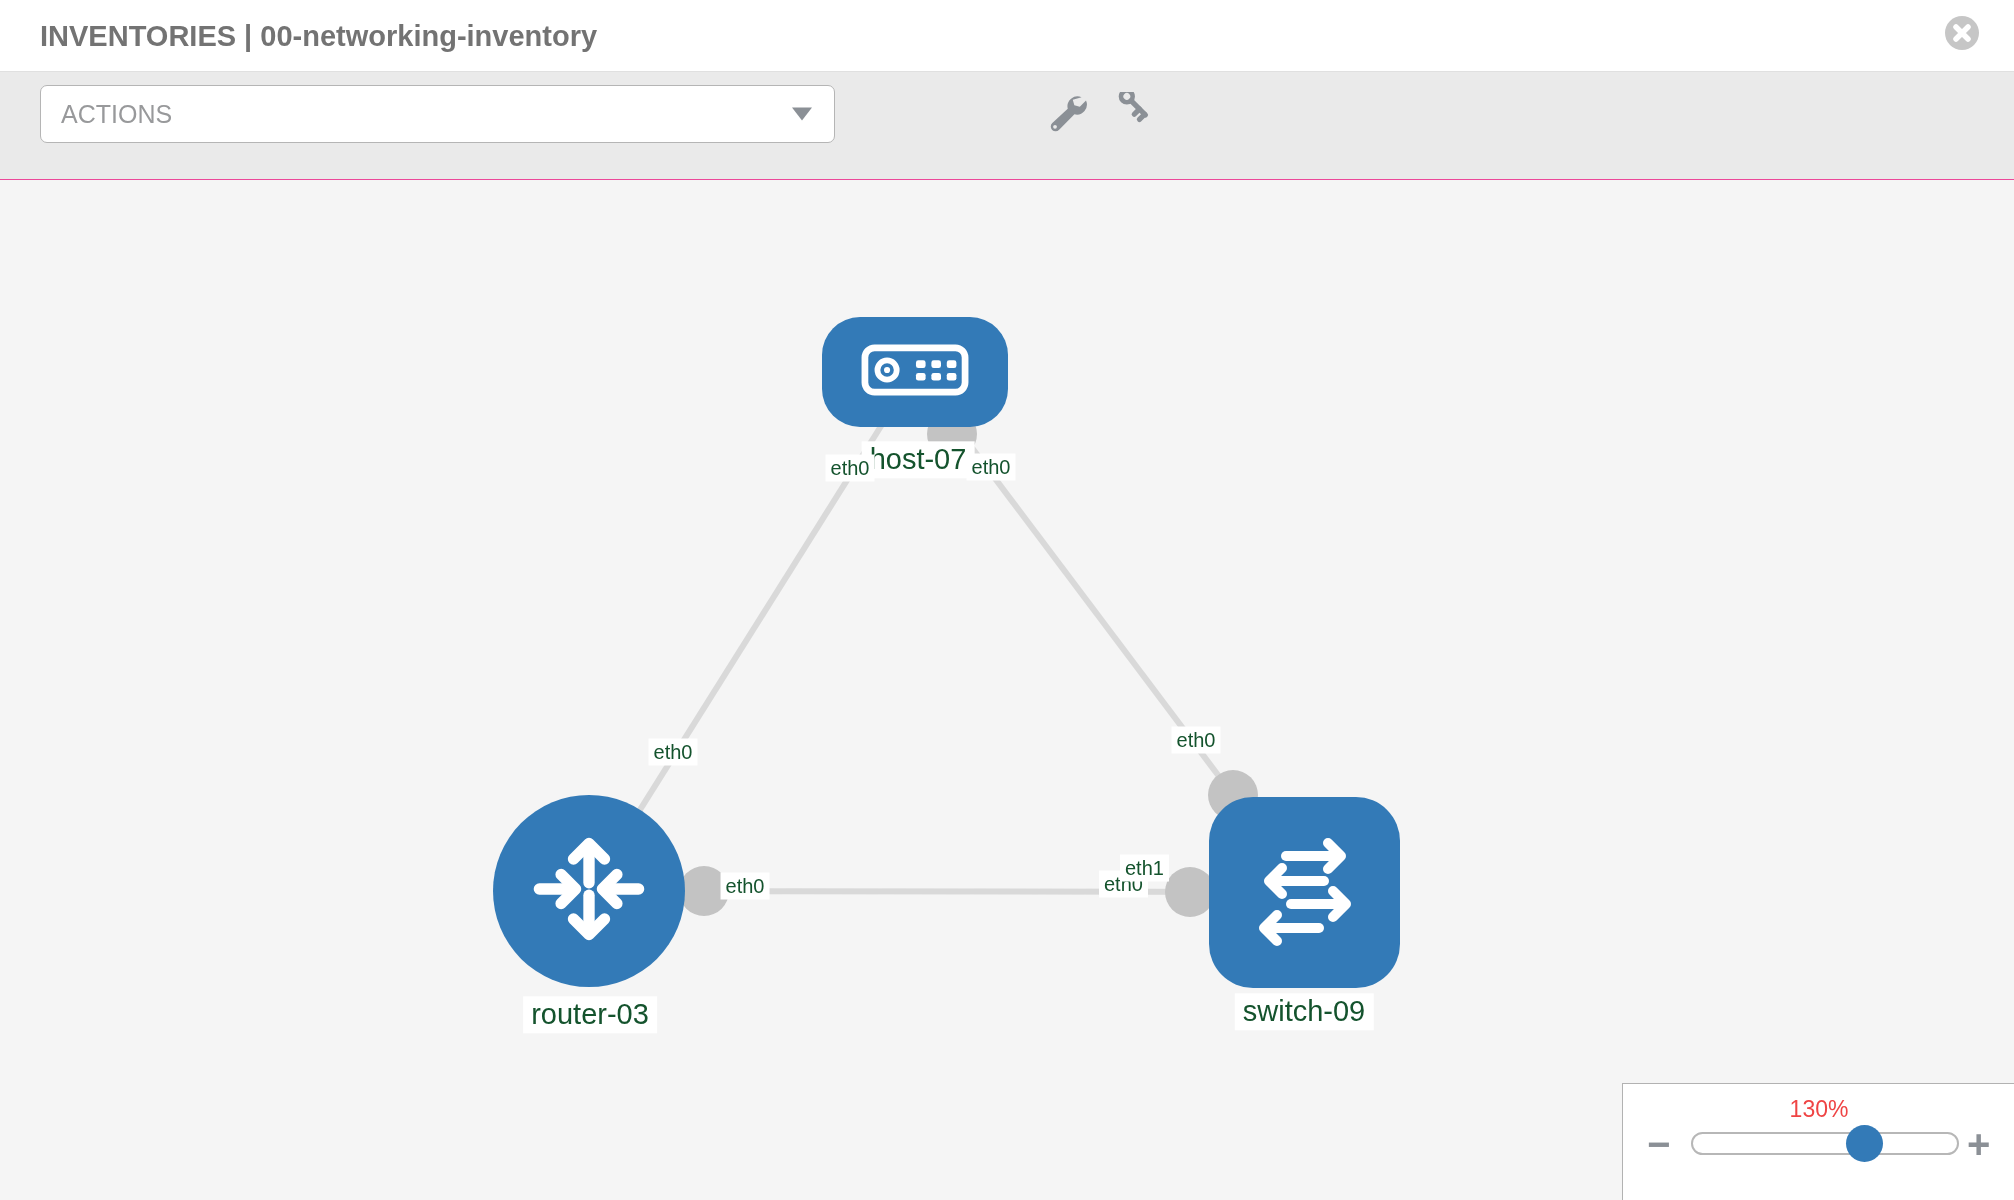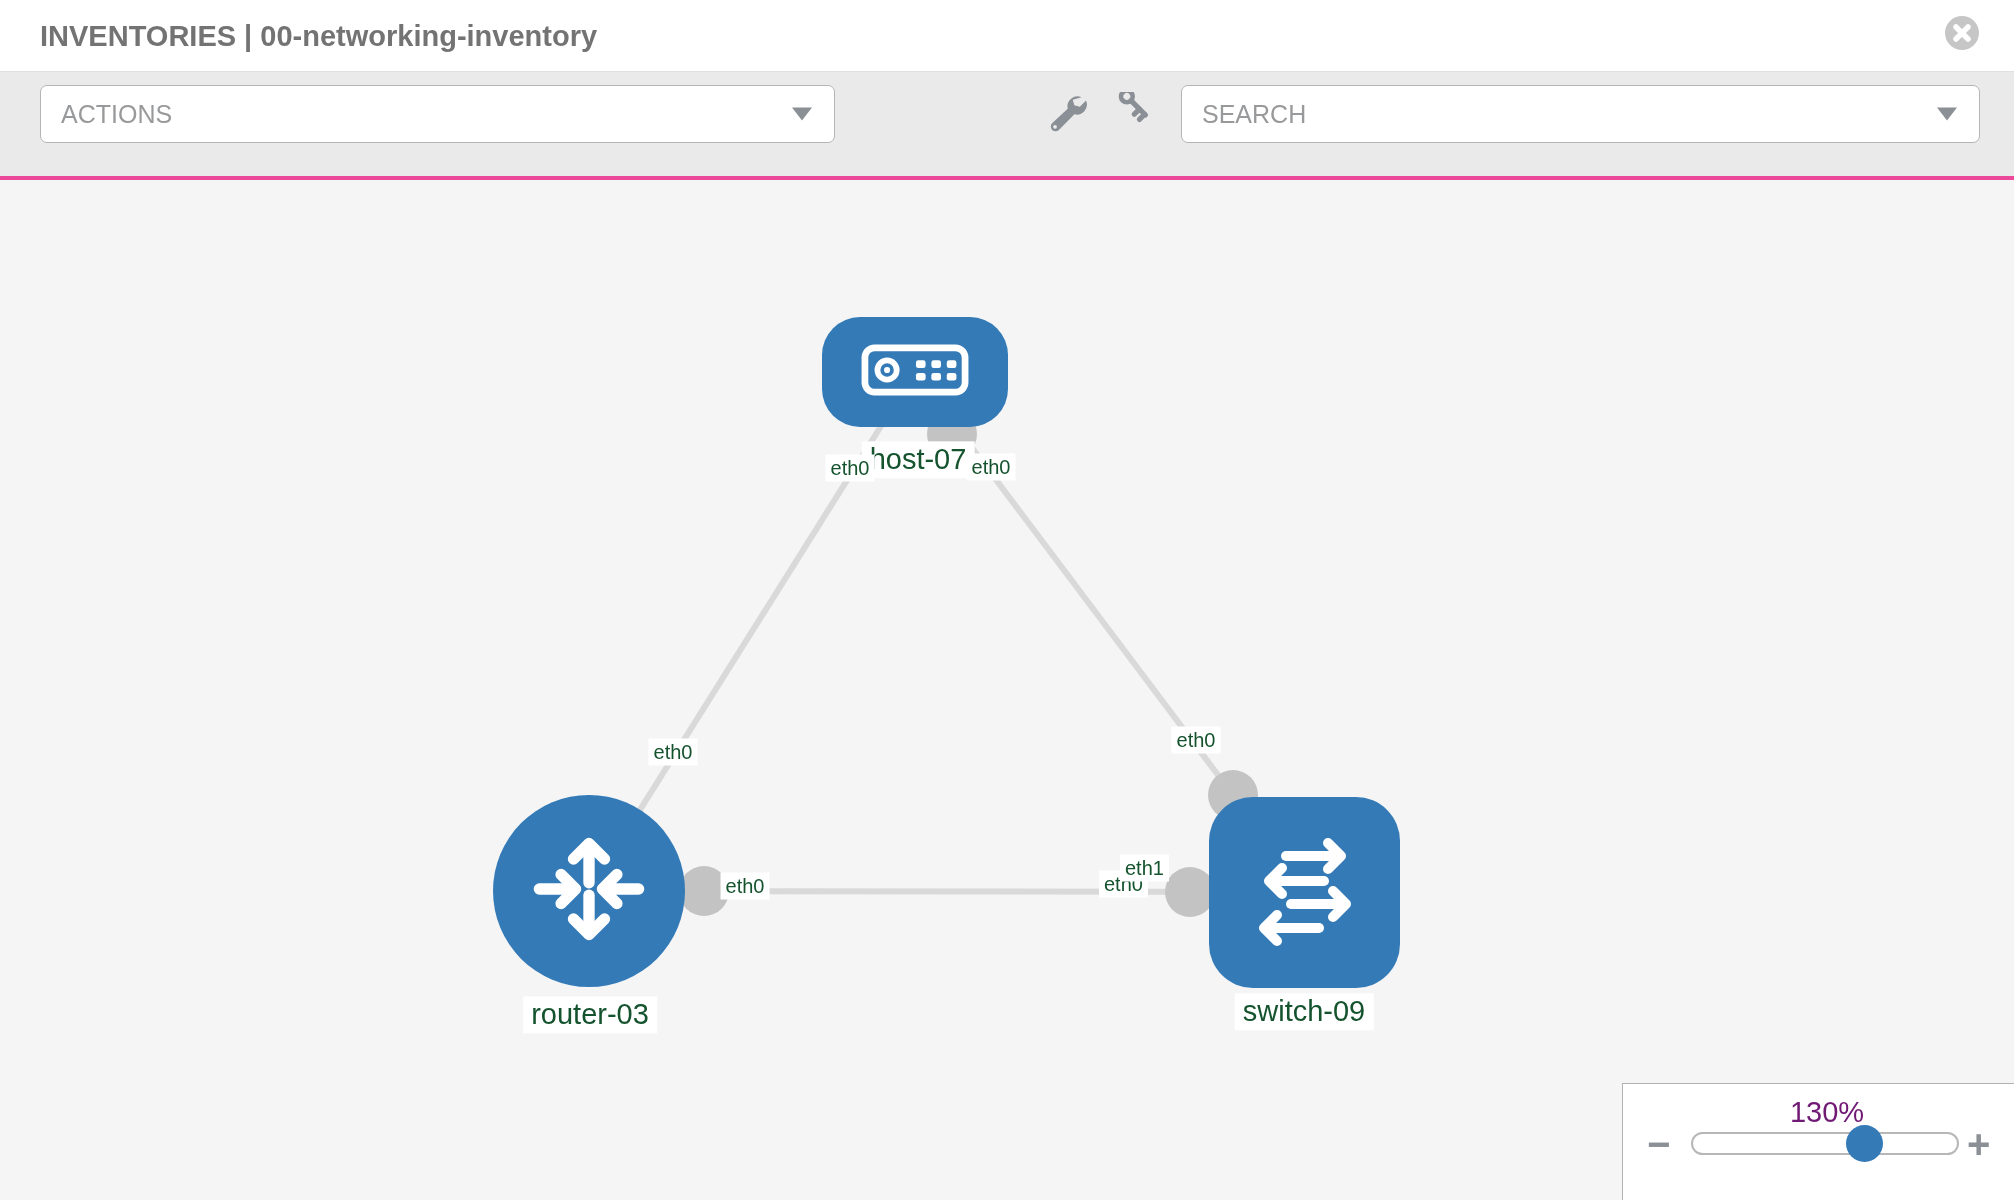--- a/index.html
+++ b/index.html
@@ -18,21 +18,21 @@
     font-size:29px; font-weight:bold; color:#737373; white-space:nowrap;
   }
   .close-btn {
     position:absolute; right:34px; top:15px; width:36px; height:36px;
     border:none; background:transparent; padding:0; cursor:pointer;
   }
 
   
   .toolbar {
     position:absolute; top:72px; left:0; width:2014px; height:108px;
-    background:#eaeaea; border-bottom:4px solid #ec4899; box-sizing:border-box; z-index:9;
+    background:#eaeaea; border-bottom:1px solid #ec4899; box-sizing:border-box; z-index:9;
   }
   .select-box {
     position:absolute; top:13px; height:58px; background:#ffffff;
     border:1px solid #b5b5b5; border-radius:7px; box-sizing:border-box;
     display:flex; align-items:center; padding:0 20px;
     color:#98999b; font-size:25px; cursor:pointer;
   }
   .select-box .caret {
     position:absolute; right:22px; top:50%; transform:translateY(-50%);
     width:0; height:0;
@@ -82,22 +82,22 @@
   .if-switch-left-under { left:1099px; top:728px; z-index:3; }
   .if-switch-left       { left:1120px; top:712px; z-index:4; }
 
   
   .zoom-panel {
     position:absolute; left:1622px; top:927px; width:392px; height:117px;
     background:#ffffff; border:1px solid #b2b2b2; border-right:none; border-bottom:none;
     box-sizing:border-box; z-index:5;
   }
   .zoom-level {
-    position:absolute; left:204px; top:12px; transform:translateX(-50%);
-    font-size:29px; color:#701a75;
+    position:absolute; left:196px; top:12px; transform:translateX(-50%);
+    font-size:23px; color:#ef4444;
   }
   .zoom-btn {
     position:absolute; border:none; background:transparent; padding:0; cursor:pointer;
     font-size:40px; font-weight:bold; color:#8b9096; line-height:1;
     font-family:"Liberation Sans", sans-serif;
   }
   .zoom-out-btn { left:24px;  top:40px; }
   .zoom-in-btn  { left:344px; top:40px; }
   .zoom-track {
     position:absolute; left:68px; top:48px; width:268px; height:23px;
@@ -146,24 +146,20 @@
         <g transform="rotate(45 20 12)" stroke="#8b9096" fill="none" stroke-linecap="round">
           <circle cx="9" cy="12" r="5.5" stroke-width="4.5"></circle>
           <line x1="15" y1="12" x2="34" y2="12" stroke-width="5"></line>
           <line x1="26" y1="12" x2="26" y2="19" stroke-width="5"></line>
           <line x1="33" y1="12" x2="33" y2="19" stroke-width="5"></line>
         </g>
       </svg>
     </span>
   </button>
 
-  <div class="select-box search-box">
-    <span>SEARCH</span>
-    <span class="caret"></span>
-  </div>
 </div>
 
 <div class="canvas">
 
   <svg class="links-svg" width="2014" height="1044" viewBox="0 0 2014 1044">
     <line x1="915" y1="216" x2="589" y2="735" stroke="#d9d9d9" stroke-width="6"></line>
     <line x1="915" y1="216" x2="1233" y2="639" stroke="#d9d9d9" stroke-width="6"></line>
     <line x1="589" y1="735" x2="1304" y2="736" stroke="#d9d9d9" stroke-width="6"></line>
     <circle cx="952" cy="278" r="25" fill="#c3c3c3"></circle>
     <circle cx="704" cy="735" r="25" fill="#c3c3c3"></circle>

